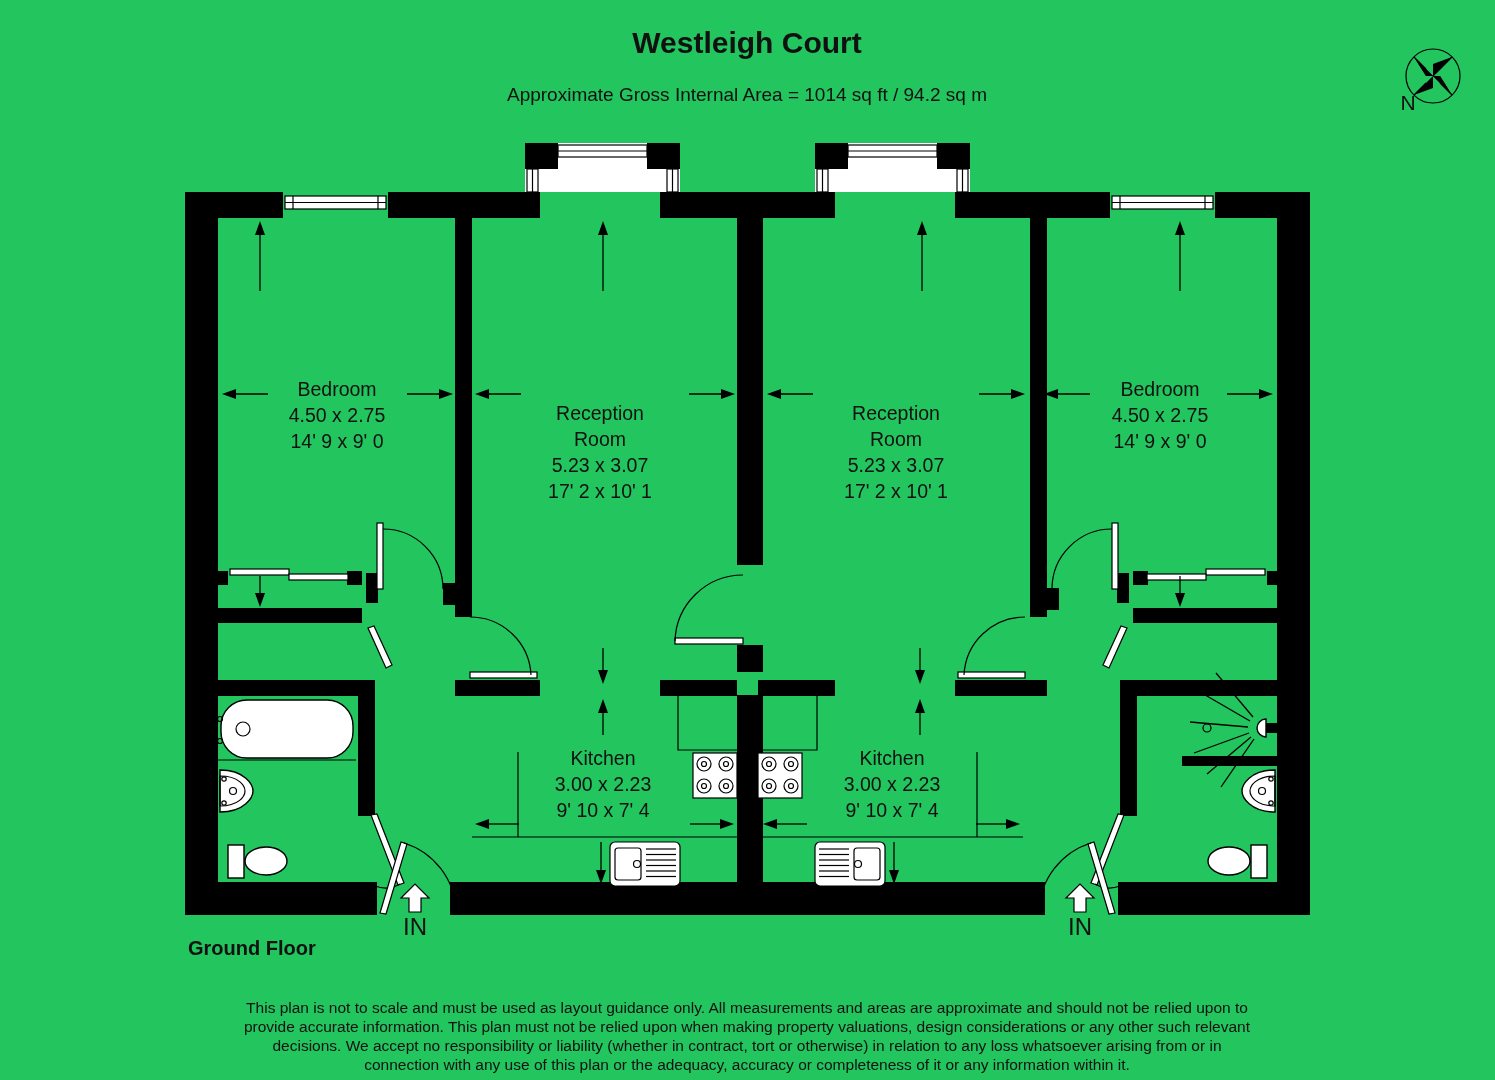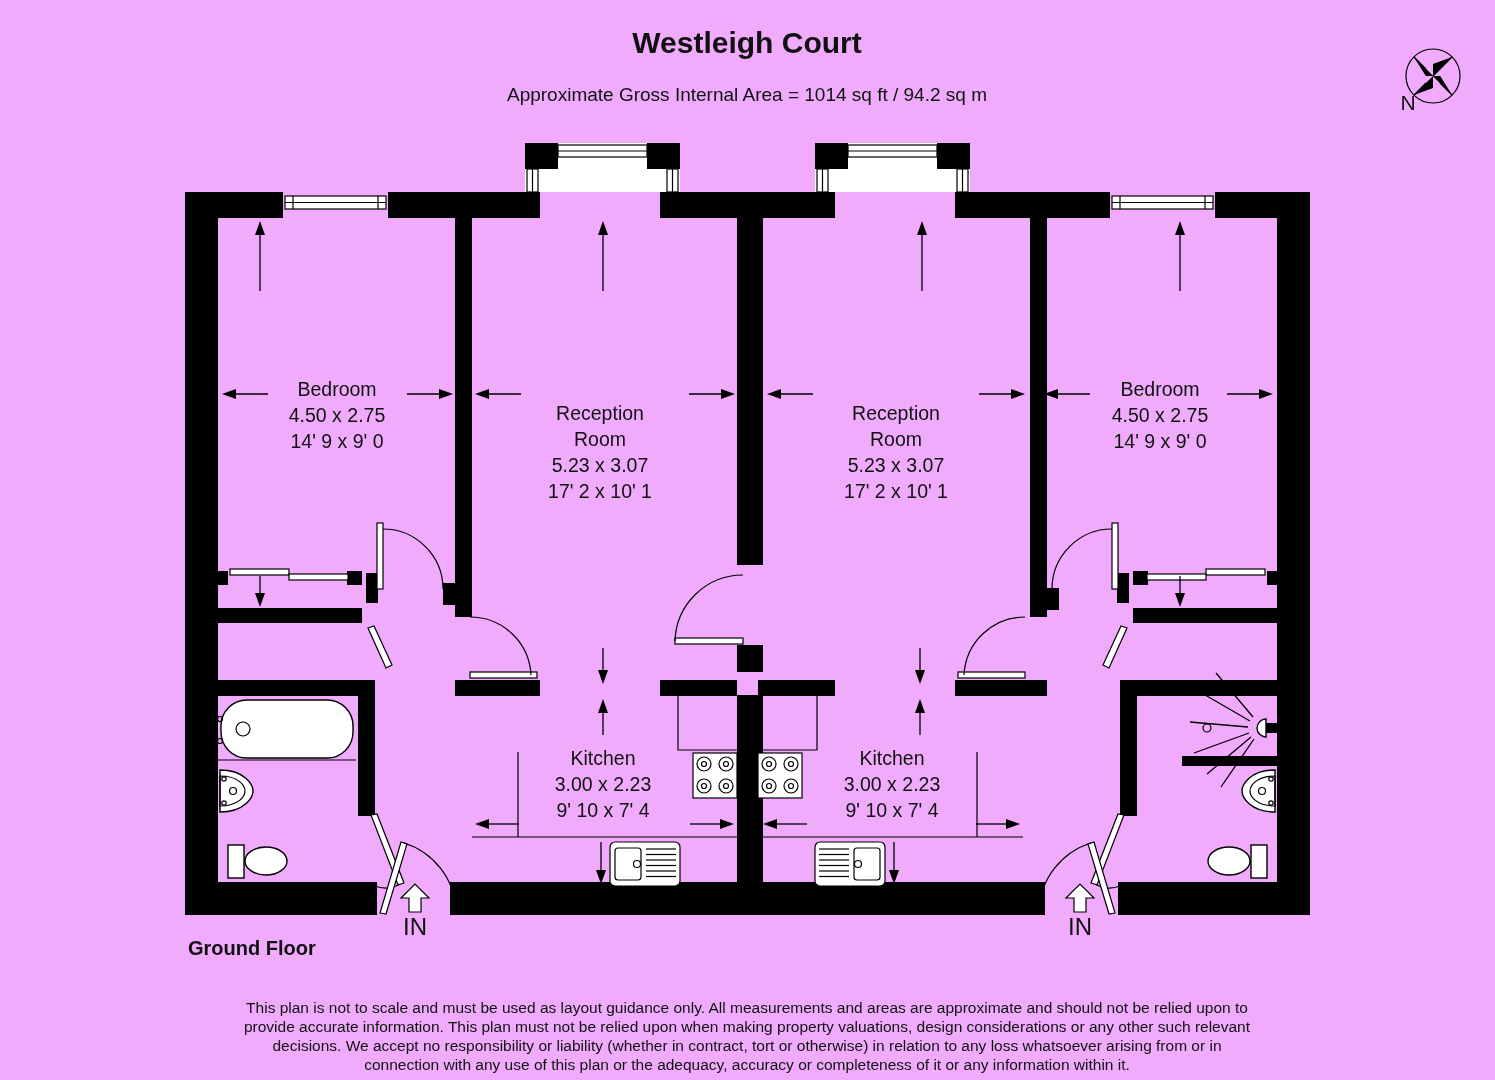--- a/index.html
+++ b/index.html
@@ -1,16 +1,16 @@
 <!DOCTYPE html>
 <html><head>
 <meta charset="utf-8">
 <style>
   html,body{margin:0;padding:0;background:#ffffff;}
-  .page{position:relative;width:1495px;height:1080px;background:#f0abfc;overflow:hidden;
+  .page{position:relative;width:1495px;height:1080px;background:#22c55e;overflow:hidden;
         font-family:"Liberation Sans", sans-serif;}
   svg{position:absolute;left:0;top:0;}
   svg text{font-family:"Liberation Sans", sans-serif;fill:#111;}
   .t-title{font-size:30px;font-weight:bold;}
   .t-sub{font-size:19px;}
   .t-room{font-size:19.5px;}
   .t-floor{font-size:20px;font-weight:bold;}
   .t-in{font-size:24px;}
   .t-n{font-size:21px;}
   .t-disc{font-size:15.5px;}

